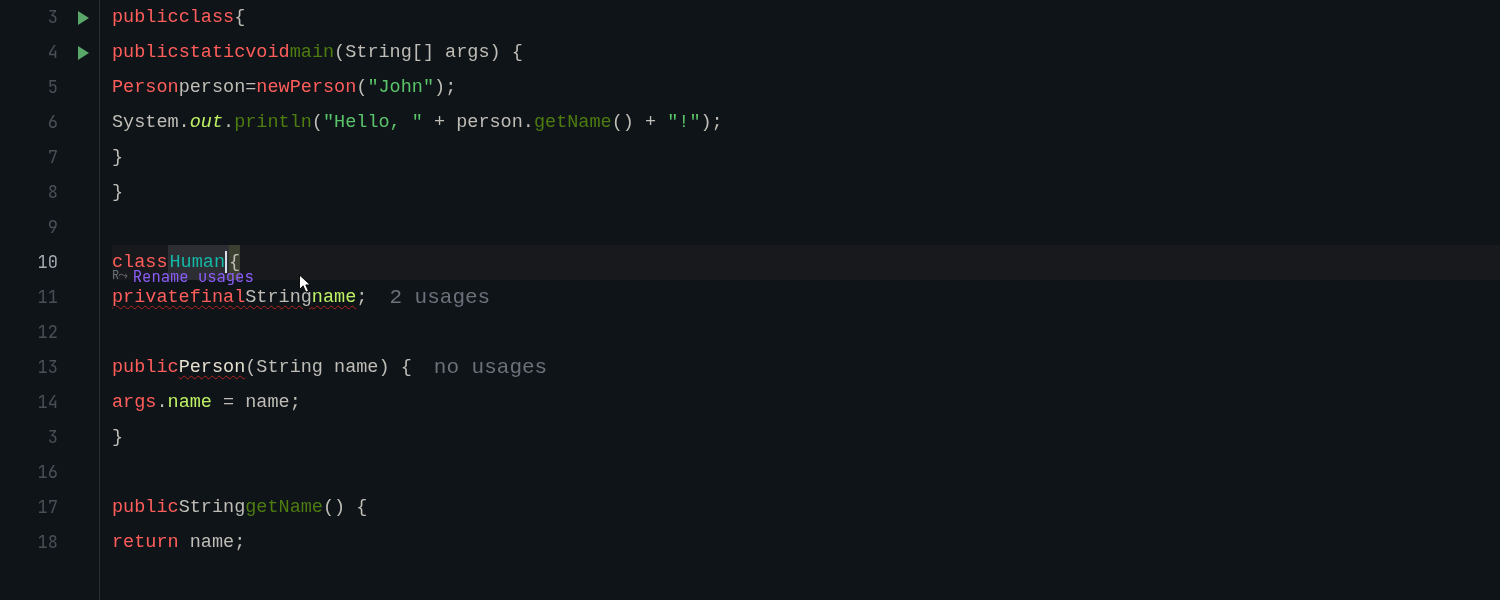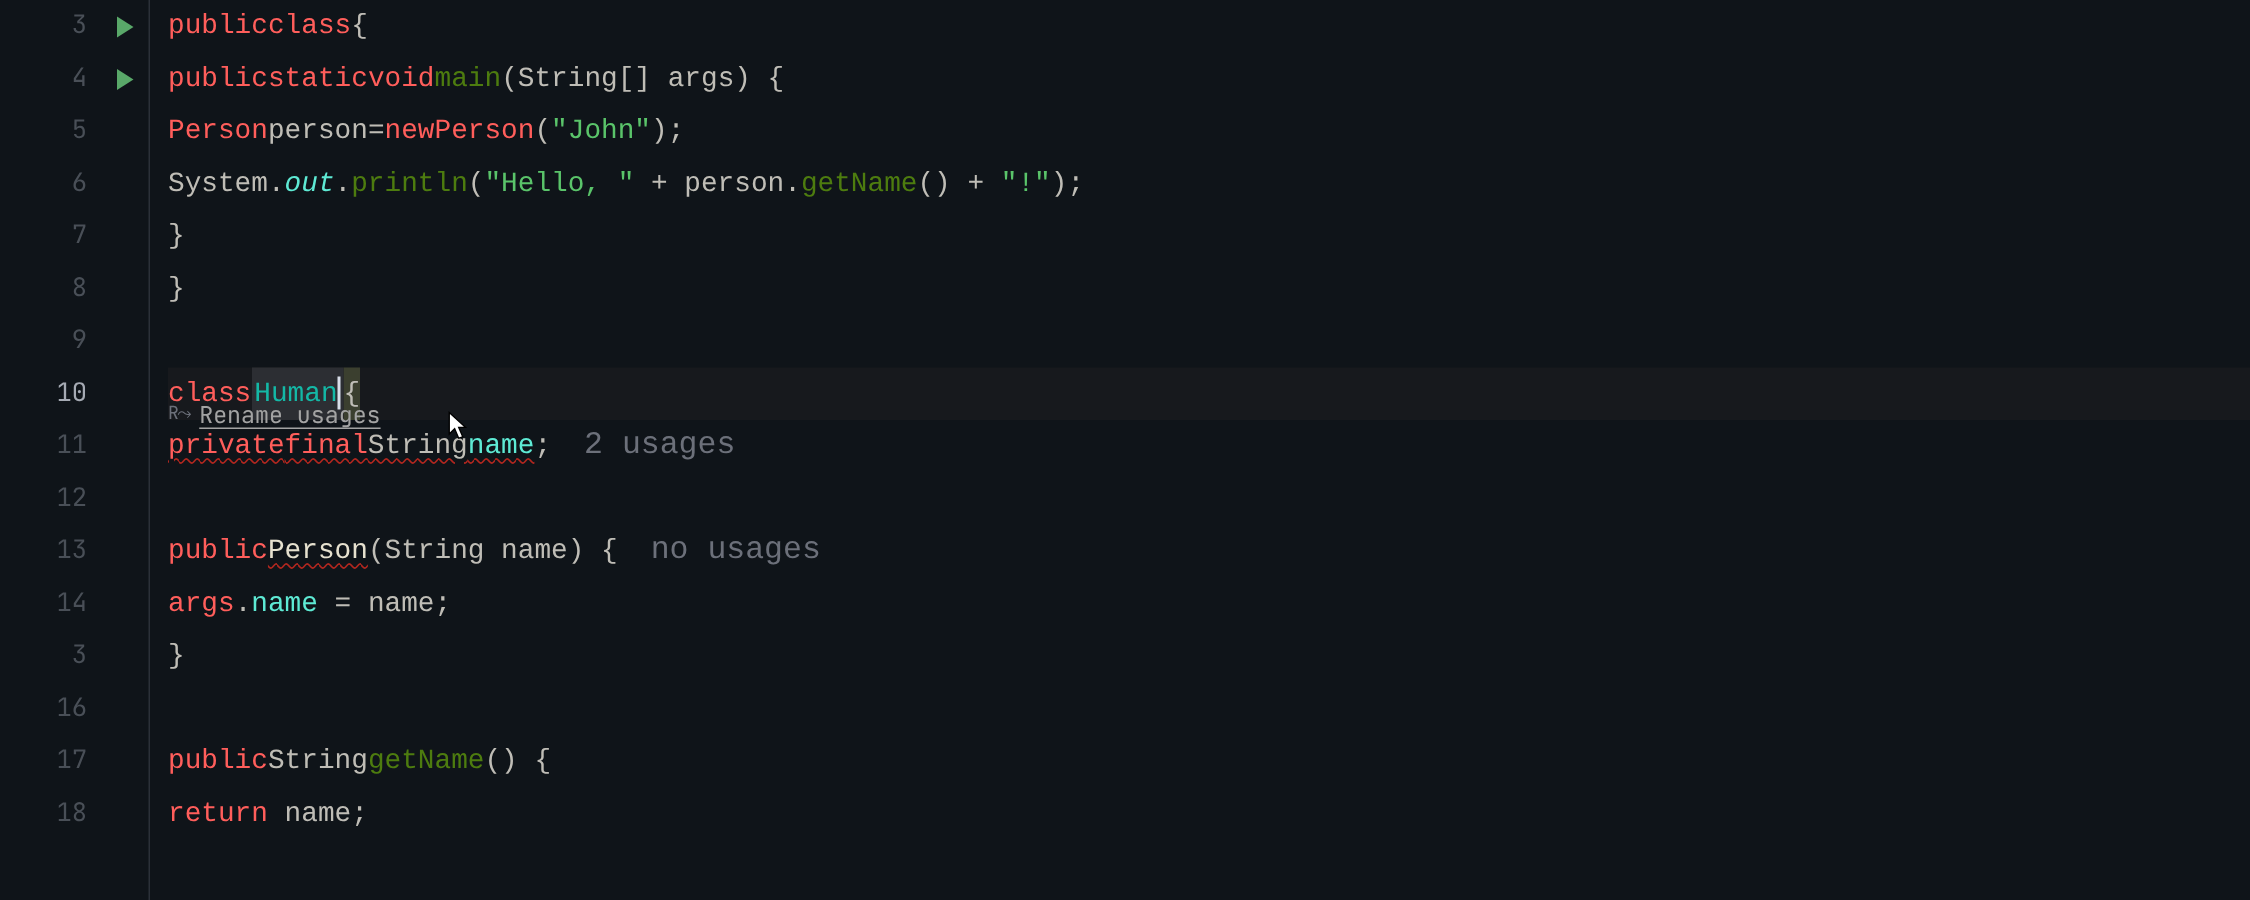--- a/index.html
+++ b/index.html
@@ -58,21 +58,21 @@
     align-items: center;
     white-space: pre;
     font-family: Liberation Mono, monospace;
   }
   .code-row.current-bg { background: #17191d; }
   
   .kw { color: #ff5e5b; }      
   .typ { color: #e6e1cf; }    
   .fn { color: #4d7c0f; }      
   .str { color: #5ac46a; }     
-  .fld { color: #5eead4; }     
+  .fld { color: #bef264; }     
   .pn { color: #bfbdb6; }
   .wavy { text-decoration: underline wavy #b3261e; text-decoration-thickness: 1.3px; text-underline-offset: 3px;}
   .rename-input {
     background: #2c2e33;
     color: #14b8a6;
     padding: 0 2px;
     position: relative;
   }
   .caret {
     display: inline-block;
@@ -93,22 +93,21 @@
     font-size: 15.5px;
   }
   .hint-icon {
     color: #6c707a;
     font-size: 12px;
     letter-spacing: -1px;
     position: relative;
     top: -1px;
   }
   .hint-link {
-    color: #a3a3a3;
-    text-decoration: underline;
+    color: #8b5cf6;
     text-underline-offset: 3px;
   }
   .cursor-ptr {
     position: absolute;
     left: 195px;
     top: calc(35px * 7 + 28px);
     width: 18px;
     height: 22px;
     pointer-events: none;
     z-index: 5;

